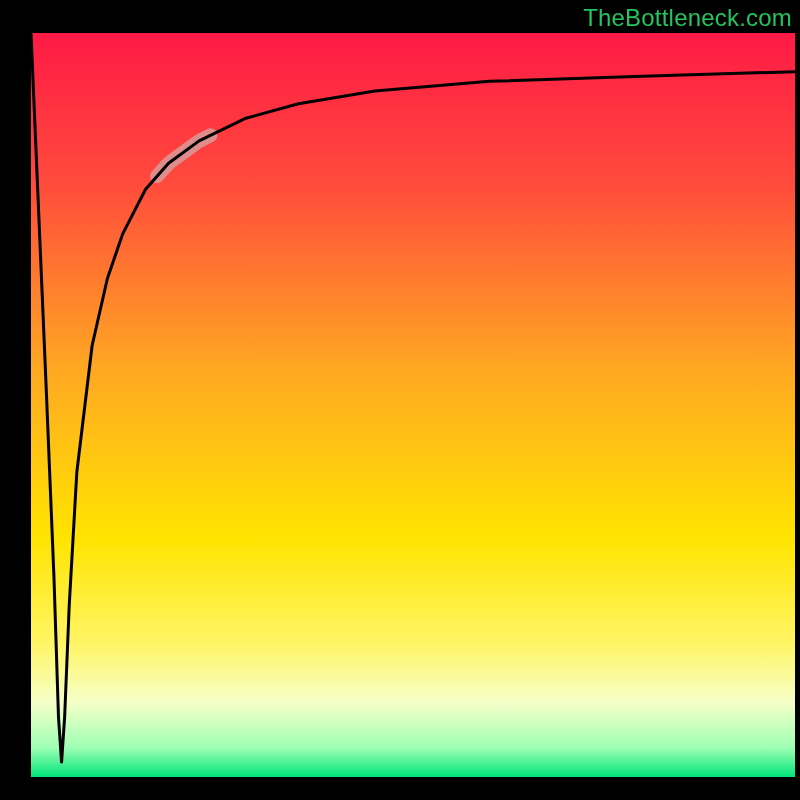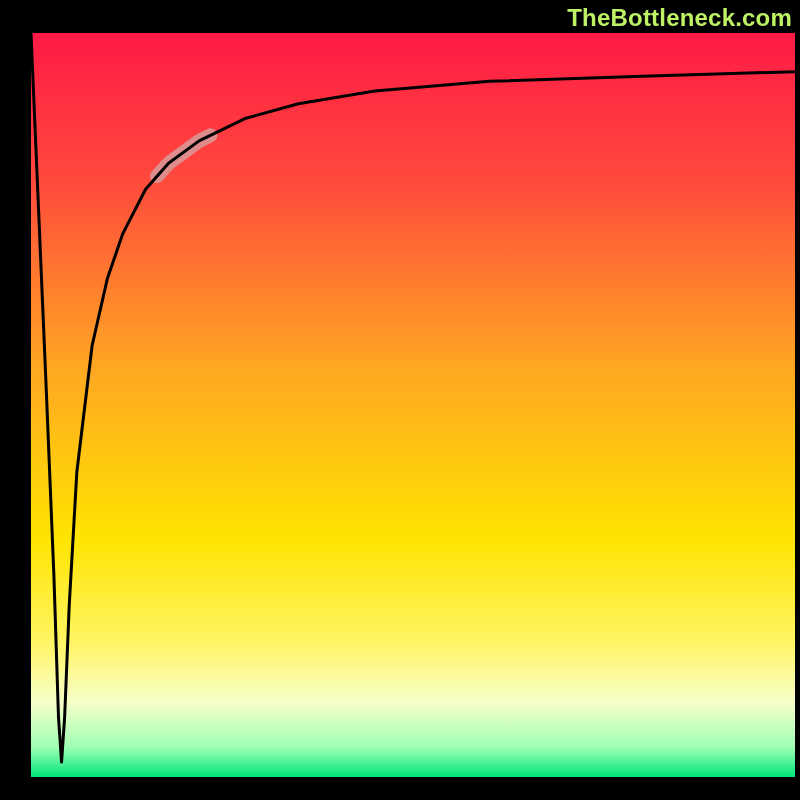--- a/index.html
+++ b/index.html
@@ -13,23 +13,23 @@
   }
   .stage {
     position: relative;
     width: 800px;
     height: 800px;
   }
   .watermark {
     position: absolute;
     top: 4px;
     right: 8px;
-    color: #bef264;
+    color: #22c55e;
     font-size: 24px;
-    font-weight: 700;
+    font-weight: 400;
     letter-spacing: 0.2px;
     user-select: none;
   }
   svg {
     position: absolute;
     left: 0;
     top: 0;
   }
   .curve {
     fill: none;

